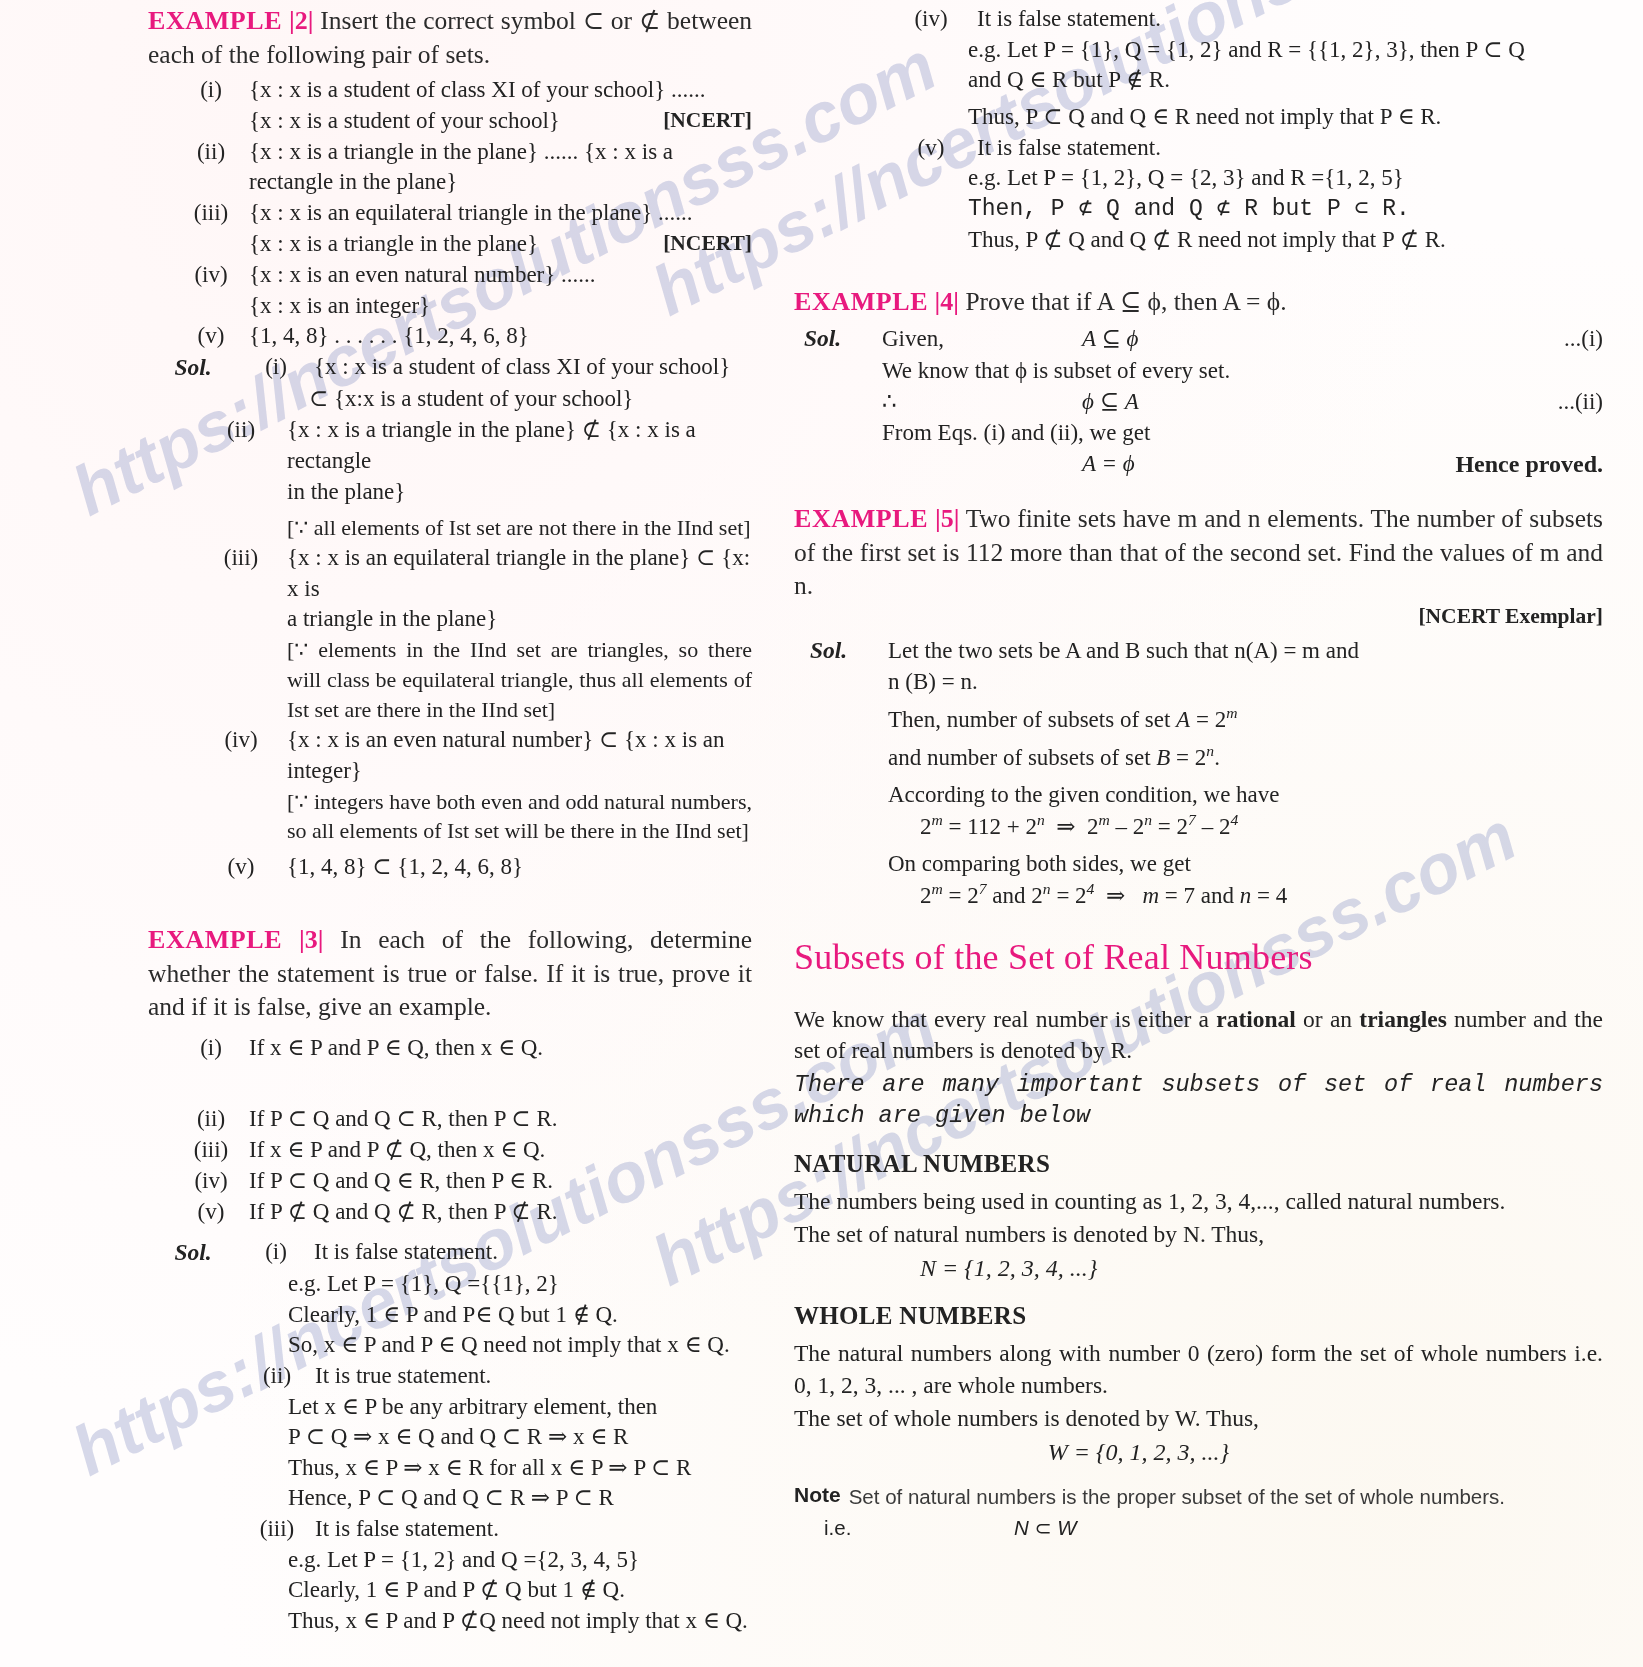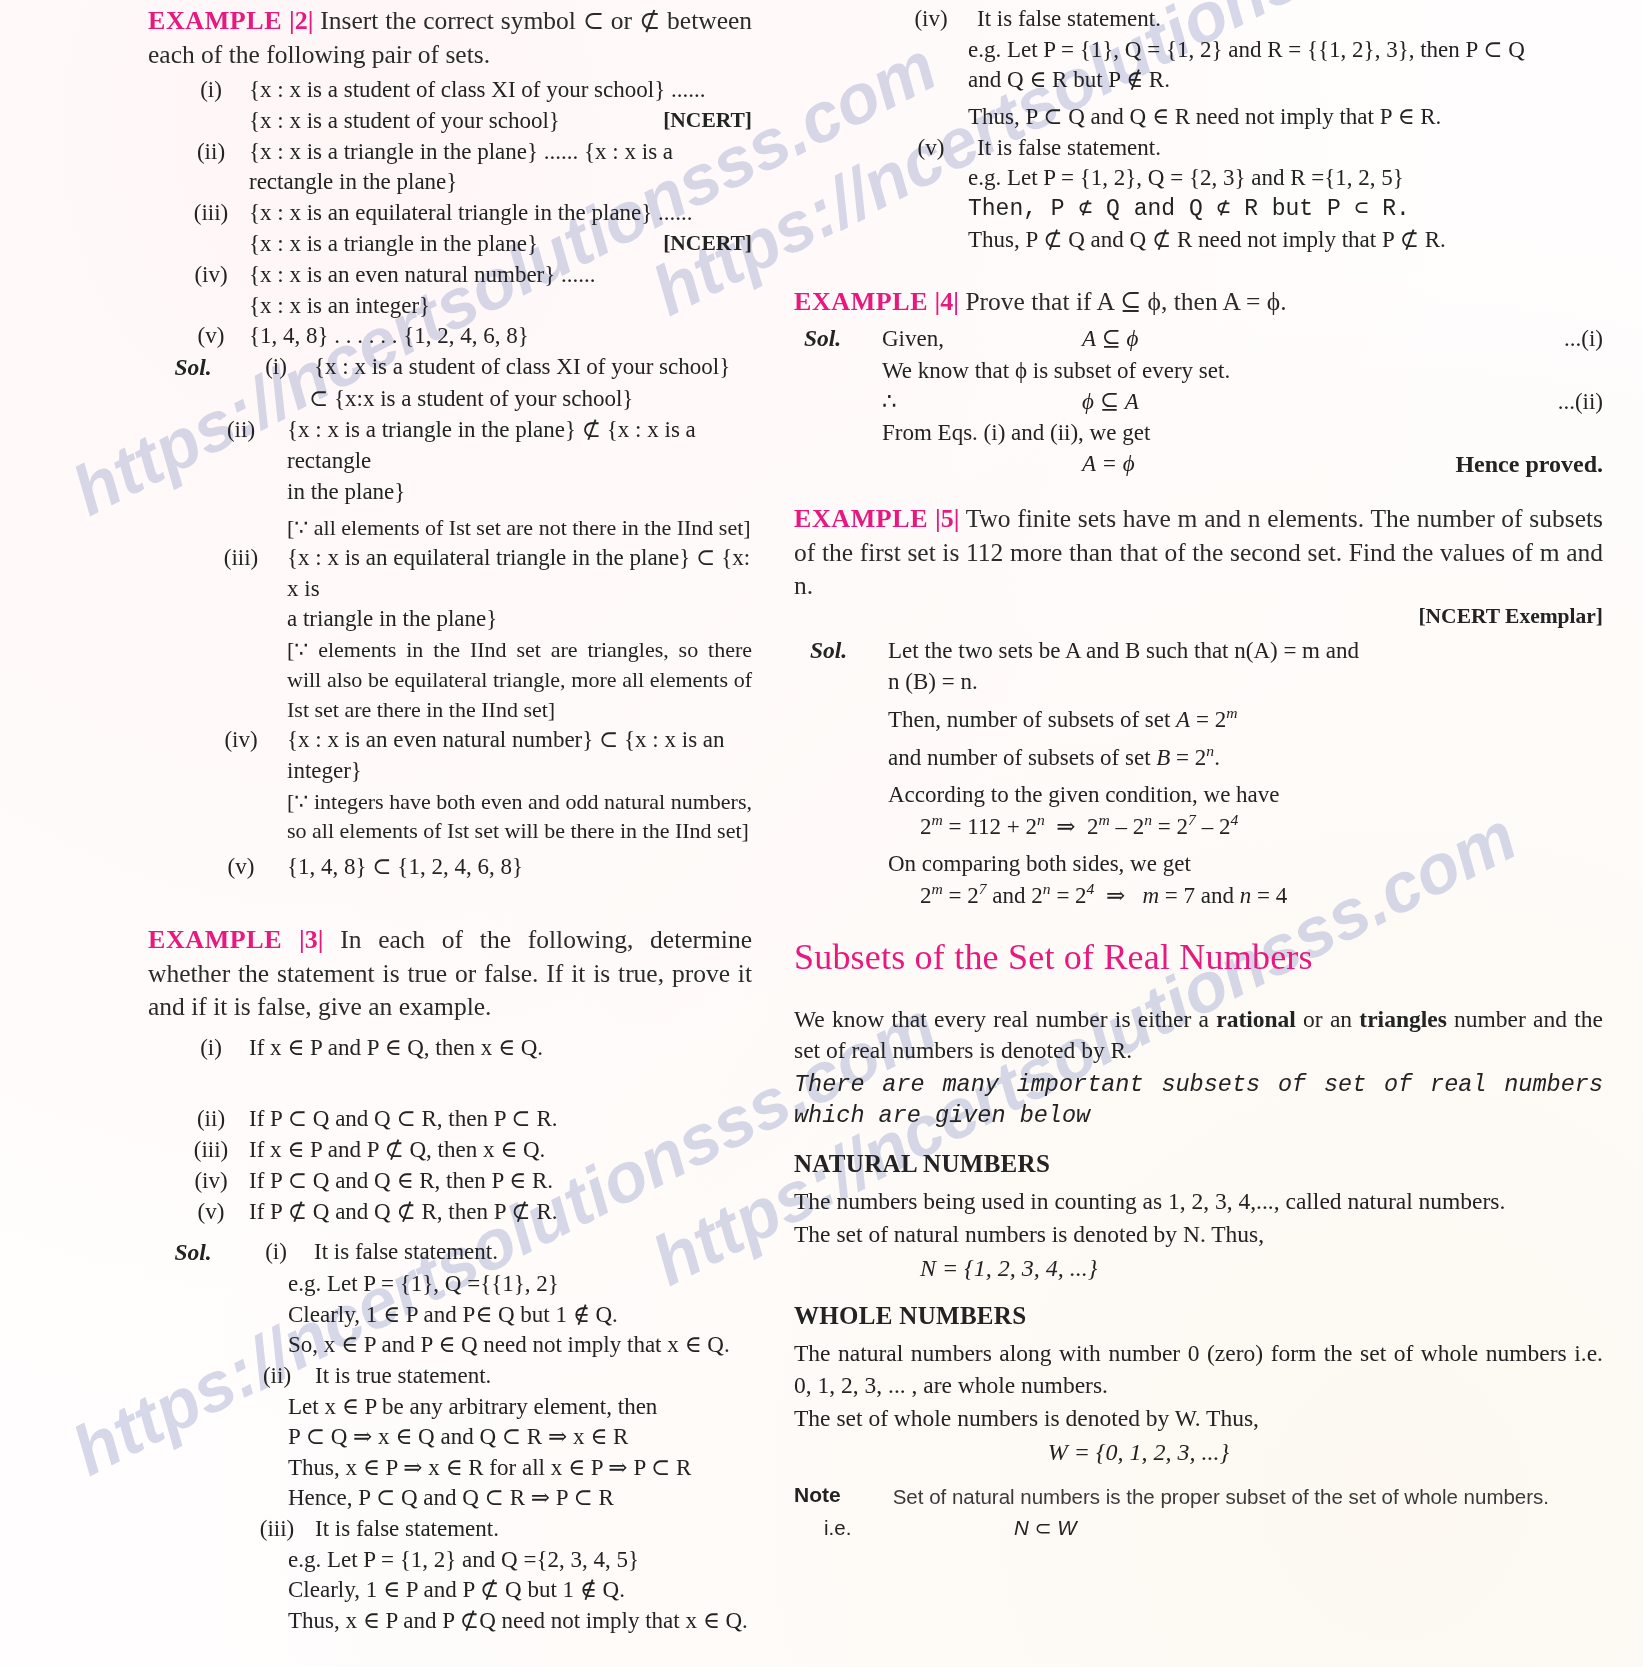--- a/index.html
+++ b/index.html
@@ -139,21 +139,20 @@
     font-size: 23.5px;
     line-height: 1.34;
     text-align: justify;
     margin: 0 0 2px 0;
   }
   .note-box {
     display: flex;
     align-items: flex-start;
     margin-top: 14px;
     font-family: "Liberation Sans", "DejaVu Sans", sans-serif;
-    gap: 44px;
   }
   .note-lbl {
     font-weight: bold;
     font-size: 21px;
     padding-right: 8px;
     white-space: nowrap;
   }
   .note-txt {
     font-size: 20.5px;
     line-height: 1.35;
@@ -282,21 +281,21 @@
     <div class="row ind56">
       <span class="rn w74">(iii)</span>
       <span class="rt">{x : x is an equilateral triangle in the plane} ⊂ {x: x is</span>
     </div>
     <div class="row ind56">
       <span class="rn w74"></span>
       <span class="rt">a triangle in the plane}</span>
     </div>
     <div class="row ind56">
       <span class="rn w74"></span>
-      <span class="rt just" style="font-size:22px;line-height:1.36;">[∵ elements in the IInd set are triangles, so there will also be equilateral triangle, more all elements of Ist set are there in the IInd set]</span>
+      <span class="rt just" style="font-size:22px;line-height:1.36;">[∵ elements in the IInd set are triangles, so there will class be equilateral triangle, thus all elements of Ist set are there in the IInd set]</span>
     </div>
 
     <div class="row ind56">
       <span class="rn w74">(iv)</span>
       <span class="rt">{x : x  is  an  even  natural  number}  ⊂  {x : x  is  an</span>
     </div>
     <div class="row ind56">
       <span class="rn w74"></span>
       <span class="rt">integer}</span>
     </div>

